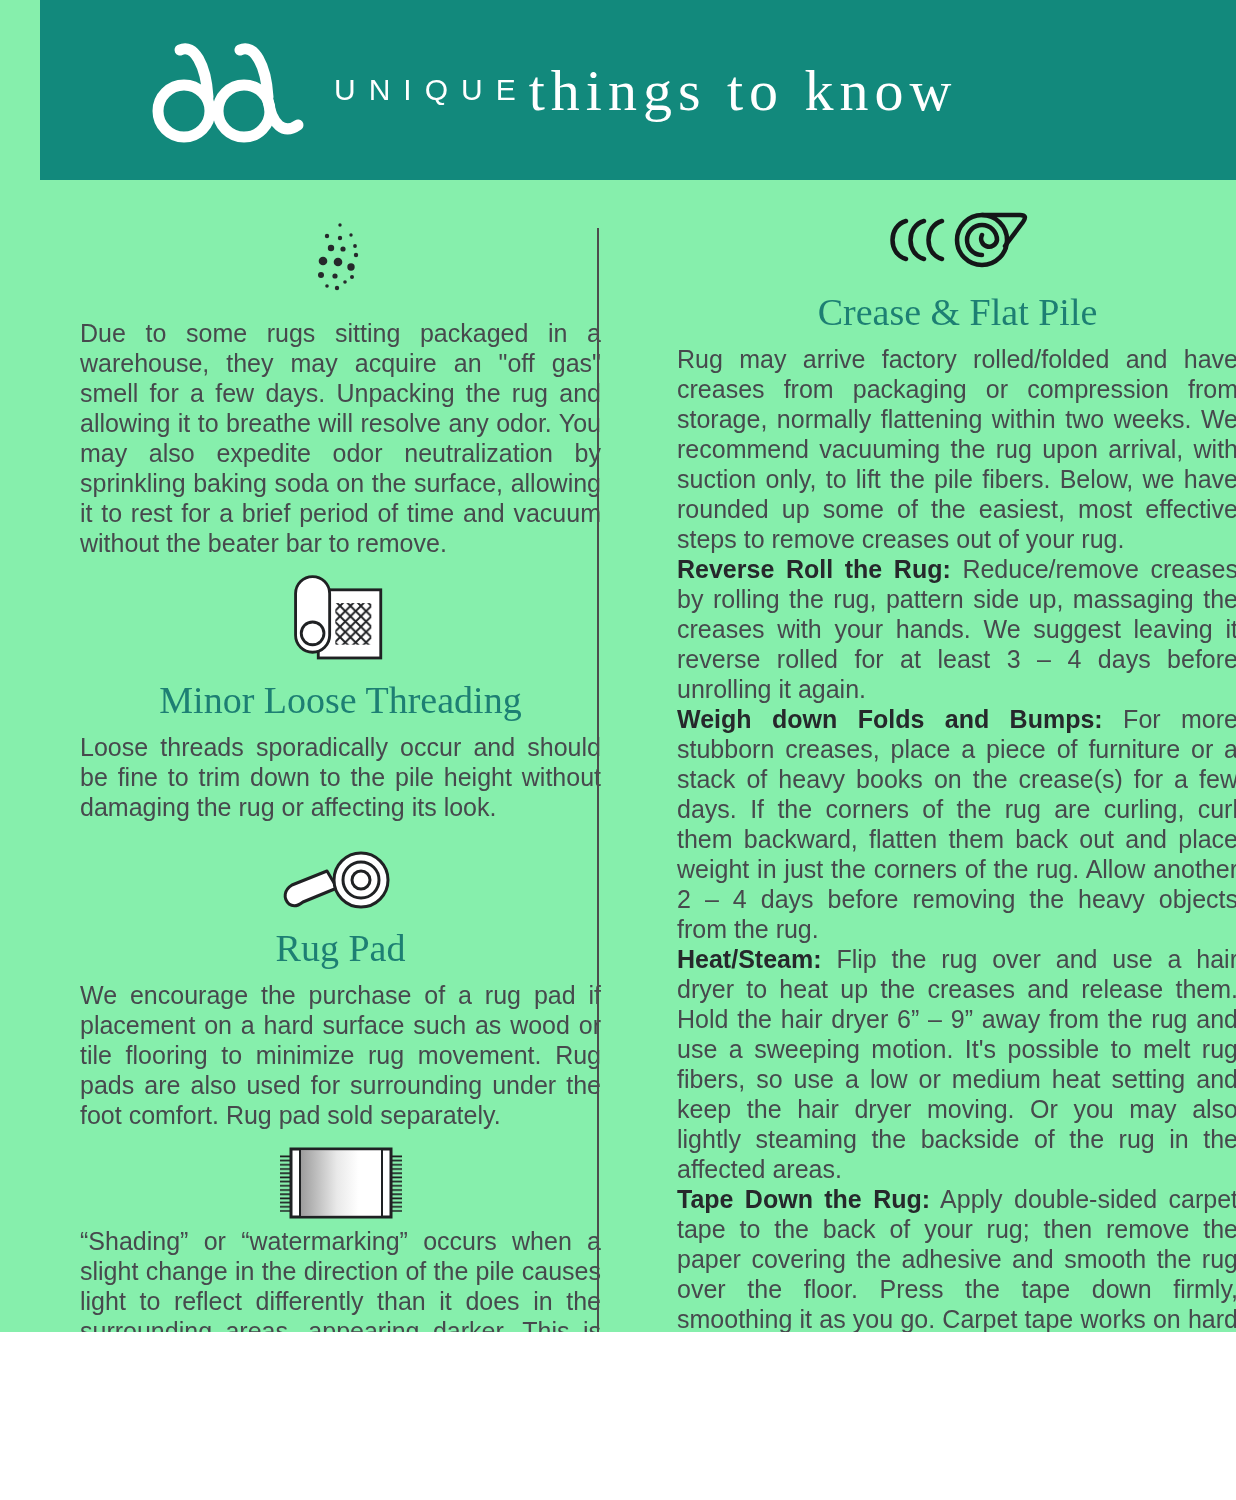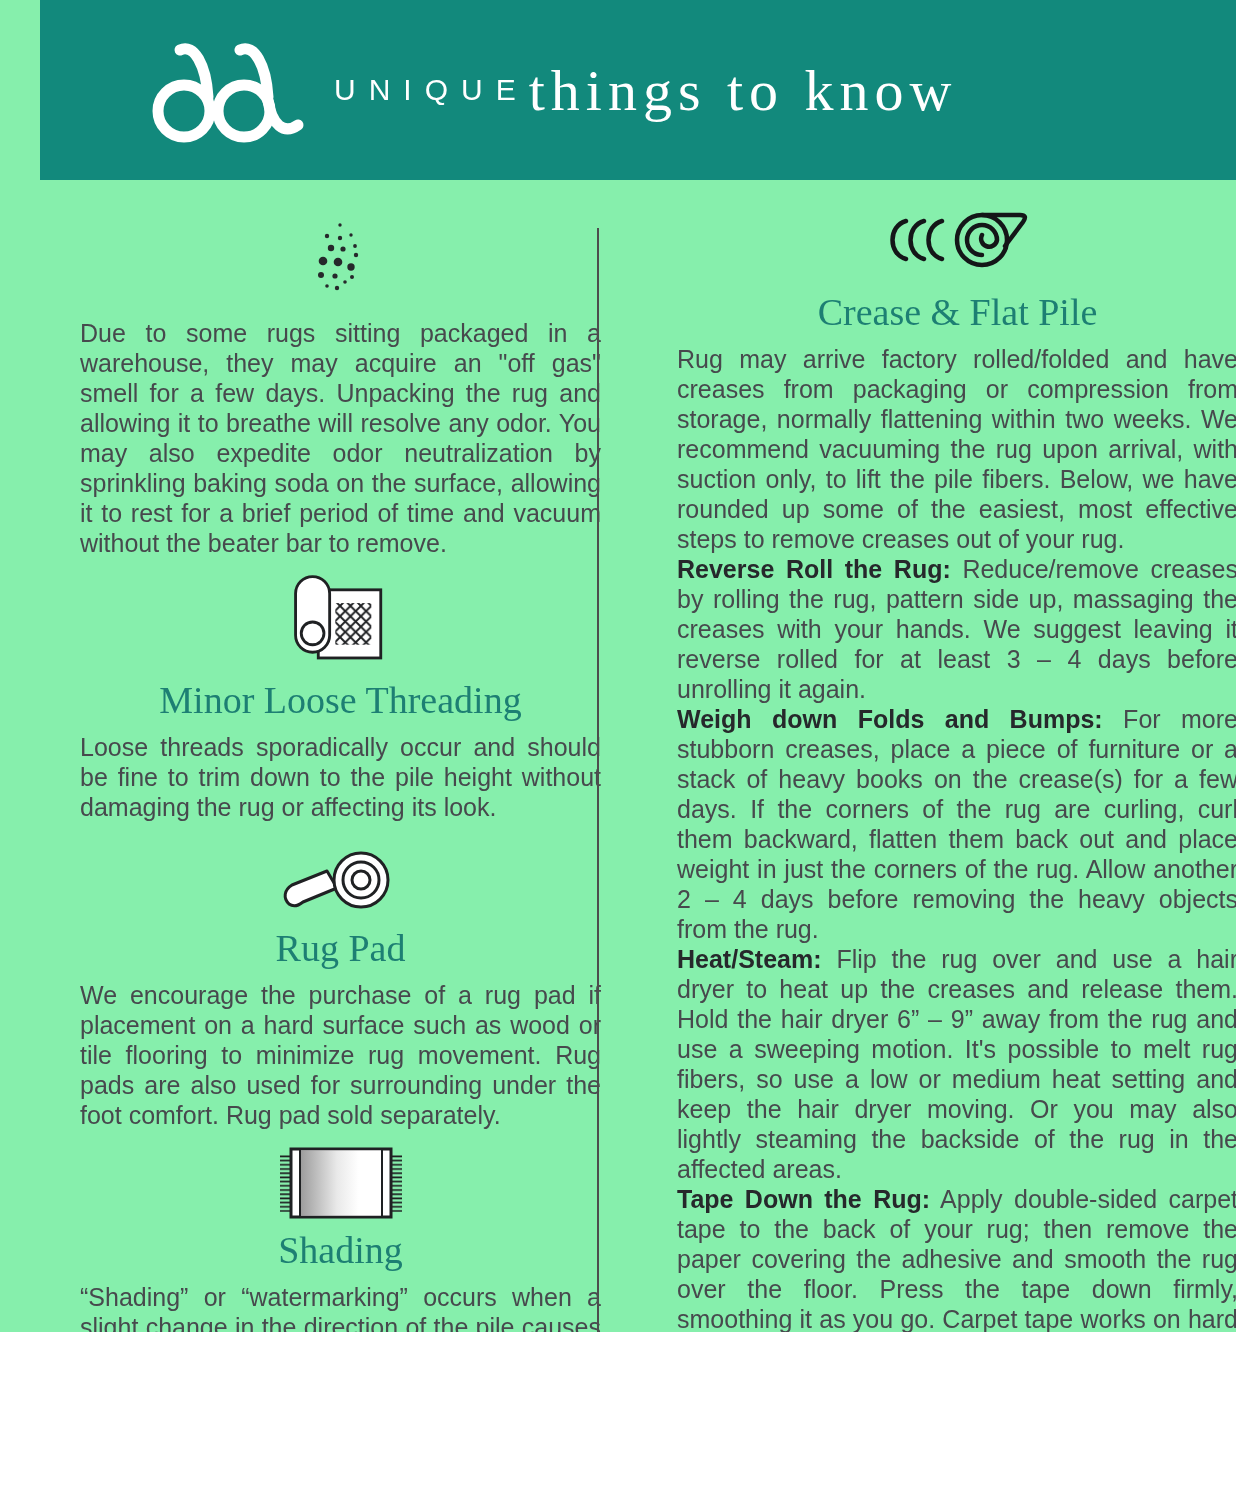--- a/index.html
+++ b/index.html
@@ -193,21 +193,20 @@
               </linearGradient>
             </defs>
             <rect x="2" y="8" width="11" height="58" fill="url(#fr)"></rect>
             <rect x="113" y="8" width="11" height="58" fill="url(#fr)"></rect>
             <rect x="13" y="3" width="100" height="68" fill="#ffffff" stroke="#1f2123" stroke-width="3"></rect>
             <rect x="22.5" y="4.5" width="81" height="65" fill="url(#gradsh)"></rect>
             <line x1="22" y1="3" x2="22" y2="71" stroke="#1f2123" stroke-width="2"></line>
             <line x1="104" y1="3" x2="104" y2="71" stroke="#1f2123" stroke-width="2"></line>
           </svg>
         </div>
-        <h2>Shading</h2>
         <p class="body">“Shading” or “watermarking” occurs when a slight change in the direction of the pile causes light to reflect differently than it does in the surrounding areas, appearing darker. This is an inherent characteristic of almost all pile rugs and is not considered a defect.</p>
       </div>
 
     </div>
 
     <div class="col-right">
 
       <div class="icon-wrap" style="margin:4px 0 14px 0;">
         <svg width="152" height="64" viewBox="0 0 152 64">
           <g stroke="#141618" stroke-width="4.5" fill="none" stroke-linecap="round">

